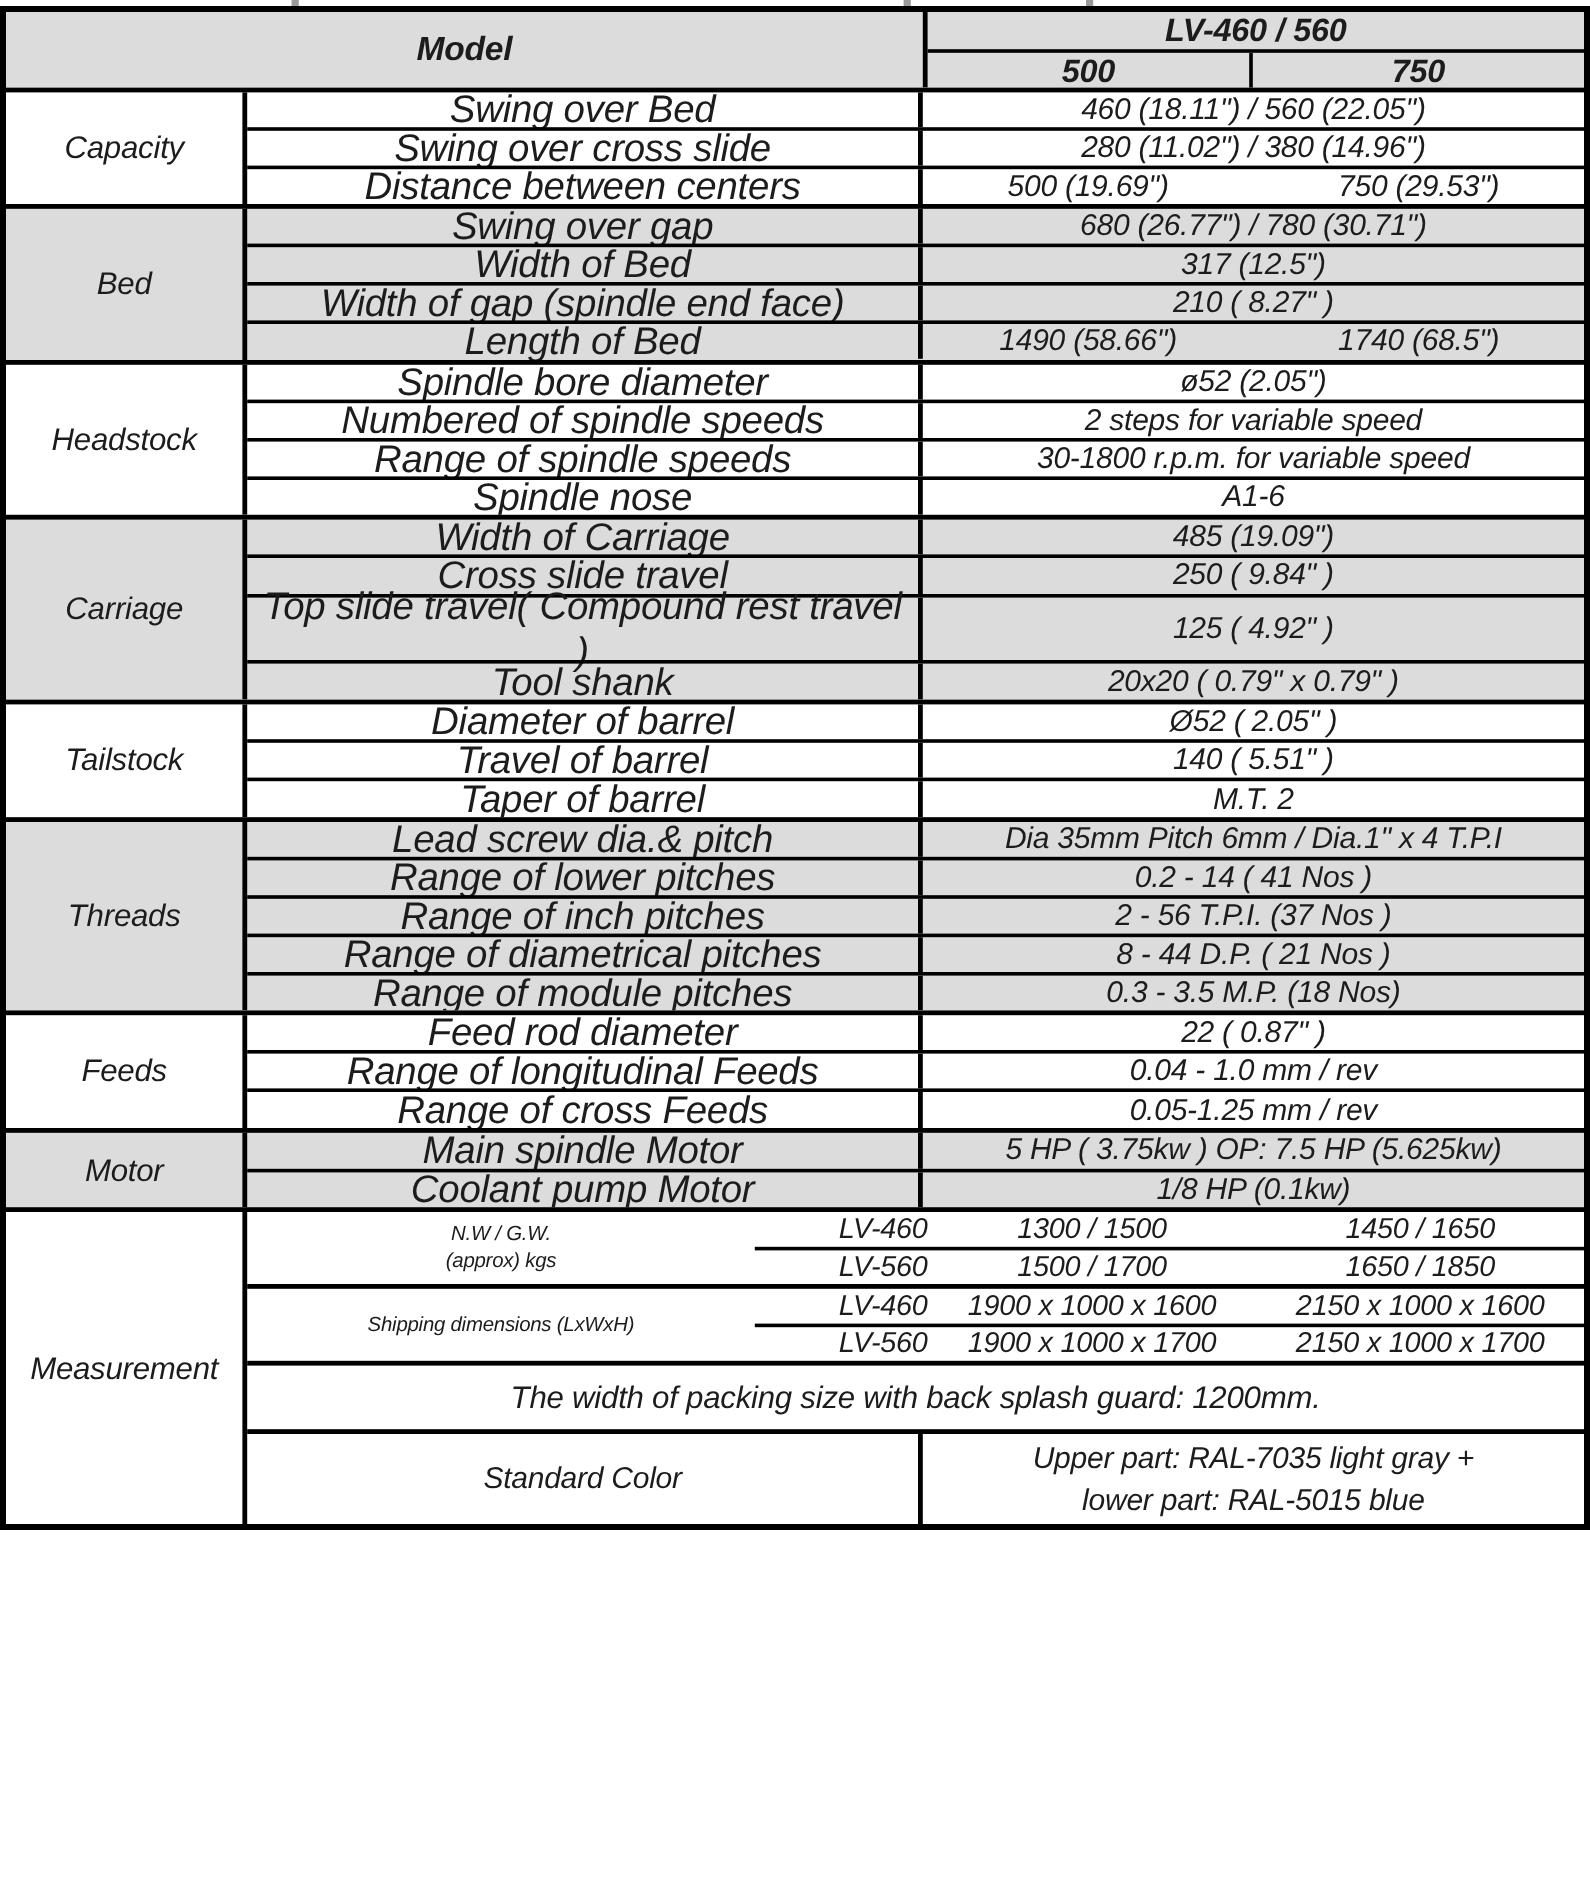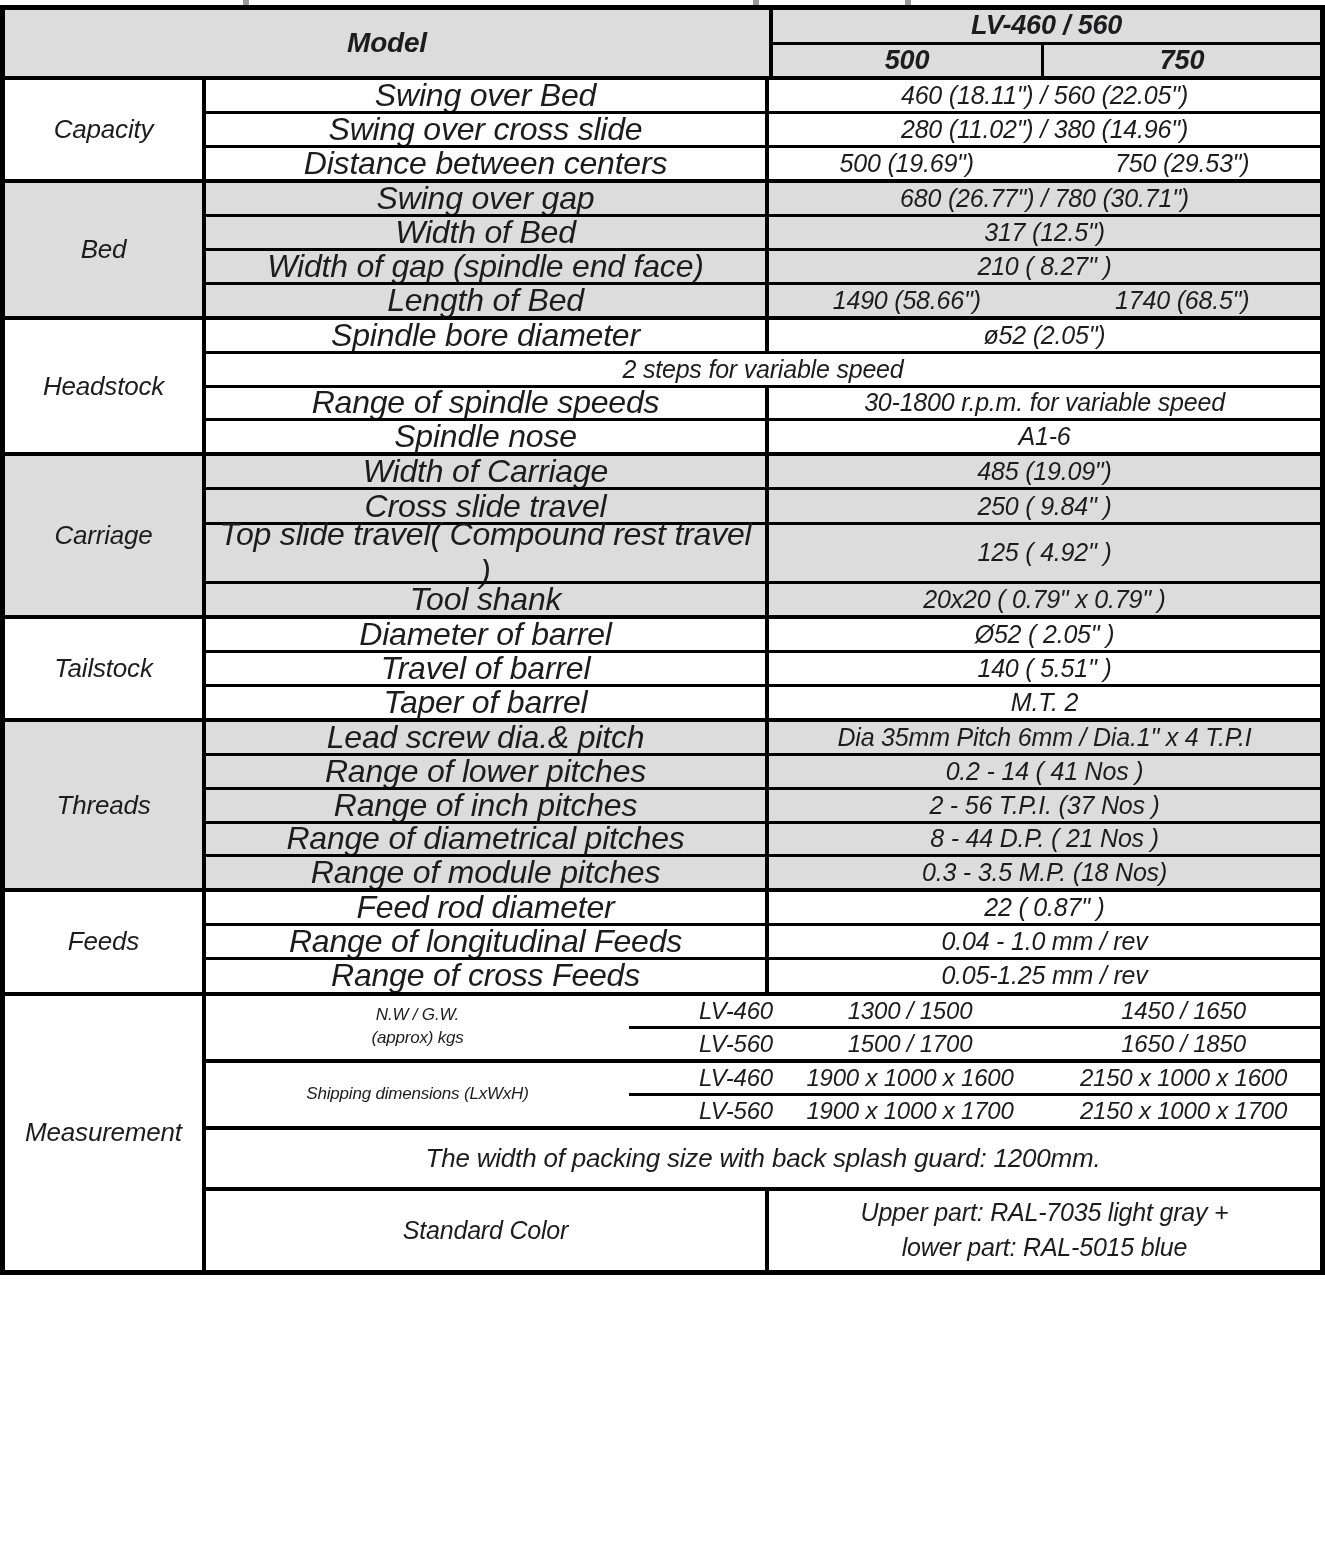--- a/index.html
+++ b/index.html
@@ -161,20 +161,21 @@
   </div>
 
   <div class="section bg-white" style="flex:160 0 0">
     <div class="sec-label">Headstock</div>
     <div class="sec-rows">
       <div class="row">
         <div class="attr">Spindle bore diameter</div>
         <div class="val">ø52 (2.05")</div>
       </div>
       <div class="row">
+        <div class="attr">Numbered of spindle speeds</div>
         <div class="val">2 steps for variable speed</div>
       </div>
       <div class="row">
         <div class="attr">Range of spindle speeds</div>
         <div class="val">30-1800 r.p.m. for variable speed</div>
       </div>
       <div class="row">
         <div class="attr">Spindle nose</div>
         <div class="val">A1-6</div>
       </div>
@@ -258,20 +259,33 @@
         <div class="attr">Range of longitudinal Feeds</div>
         <div class="val">0.04 - 1.0 mm / rev</div>
       </div>
       <div class="row">
         <div class="attr">Range of cross Feeds</div>
         <div class="val">0.05-1.25 mm / rev</div>
       </div>
     </div>
   </div>
 
+  <div class="section bg-gray" style="flex:80 0 0">
+    <div class="sec-label">Motor</div>
+    <div class="sec-rows">
+      <div class="row">
+        <div class="attr">Main spindle Motor</div>
+        <div class="val">5 HP ( 3.75kw ) OP: 7.5 HP (5.625kw)</div>
+      </div>
+      <div class="row">
+        <div class="attr">Coolant pump Motor</div>
+        <div class="val">1/8 HP (0.1kw)</div>
+      </div>
+    </div>
+  </div>
 
   <div class="section bg-white" style="flex:331 0 0">
     <div class="sec-label">Measurement</div>
     <div class="m-rows">
 
       <div class="m-block m-weights">
         <div class="m-attr">
           <div>N.W / G.W.</div>
           <div>(approx) kgs</div>
         </div>

